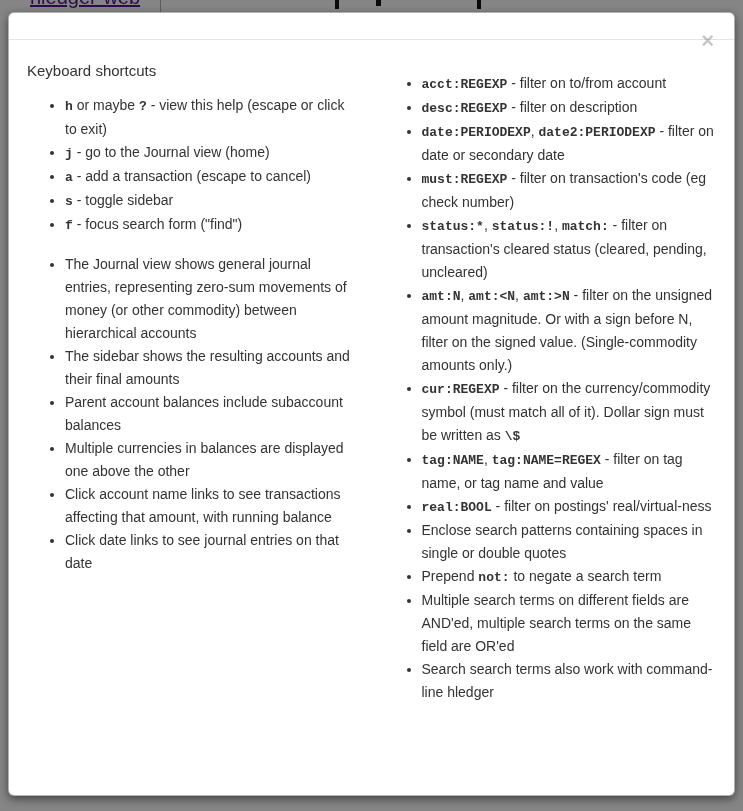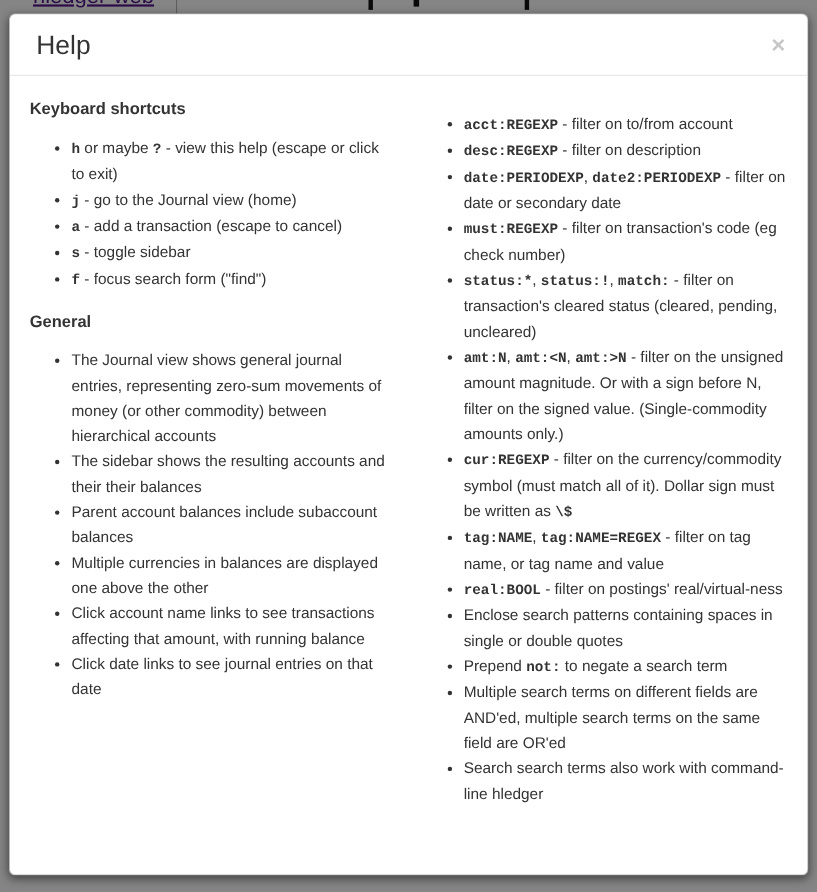--- a/index.html
+++ b/index.html
@@ -27,21 +27,21 @@
     box-shadow:0 3px 9px rgba(0,0,0,.5);box-sizing:border-box;overflow:hidden;
   }
   .modal-header{position:relative;padding:14px 24px 12px;border-bottom:1px solid #e5e5e5}
   .modal-title{margin:0;font-size:24px;font-weight:normal;color:#333;line-height:29px}
   .close{
     position:absolute;right:20px;top:18px;font-size:22px;font-weight:bold;
     color:#000;opacity:.22;line-height:20px;cursor:pointer;
   }
   .modal-body{display:flex;padding:20px 6px;color:#333;font-size:14px}
   .help-col{width:50%;padding:0 12px;box-sizing:border-box}
-  .help-col h4{margin:0;font-size:15px;font-weight:bold;color:#333;line-height:22px}
+  .help-col h4{margin:0;font-size:15px;font-weight:normal;color:#333;line-height:22px}
   .help-col h4 + ul{margin-top:12px}
   .help-col ul{margin:12px 0 16px;padding-left:38px}
   .help-col ul:last-child{margin-bottom:0}
   .help-col h4:not(:first-child){margin-top:8px}
   .help-col li{line-height:23px}
   .help-col code{
     font-family:"Liberation Mono","DejaVu Sans Mono",monospace;
     font-weight:bold;font-size:13px;color:#333;
   }
 </style>
@@ -54,36 +54,34 @@
   <div class="bg-frag f1"></div>
   <div class="bg-frag f2"></div>
   <div class="bg-frag f3"></div>
 </div>
 
 <div class="overlay"></div>
 
 <div class="modal">
   <div class="modal-header">
     <span class="close">×</span>
-    <h3 class="modal-title">Help</h3>
   </div>
   <div class="modal-body">
     <div class="help-col" id="col-left">
         <h4>Keyboard shortcuts</h4>
         <ul>
           <li><code>h</code> or maybe <code>?</code> - view this help (escape or click to exit)</li>
           <li><code>j</code> - go to the Journal view (home)</li>
           <li><code>a</code> - add a transaction (escape to cancel)</li>
           <li><code>s</code> - toggle sidebar</li>
           <li><code>f</code> - focus search form ("find")</li>
         </ul>
-        <h4>General</h4>
         <ul>
           <li>The Journal view shows general journal entries, representing zero-sum movements of money (or other commodity) between hierarchical accounts</li>
-          <li>The sidebar shows the resulting accounts and their their balances</li>
+          <li>The sidebar shows the resulting accounts and their final amounts</li>
           <li>Parent account balances include subaccount balances</li>
           <li>Multiple currencies in balances are displayed one above the other</li>
           <li>Click account name links to see transactions affecting that amount, with running balance</li>
           <li>Click date links to see journal entries on that date</li>
         </ul>
       </div>
     <div class="help-col" id="col-right">
         <ul>
           <li><code>acct:REGEXP</code> - filter on to/from account</li>
           <li><code>desc:REGEXP</code> - filter on description</li>

